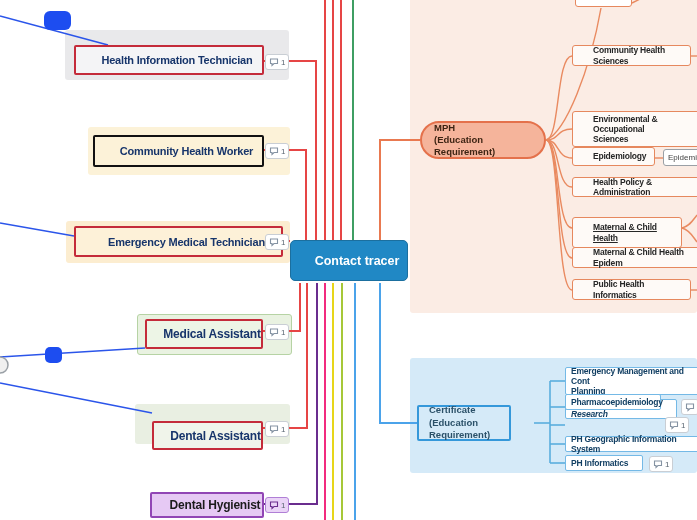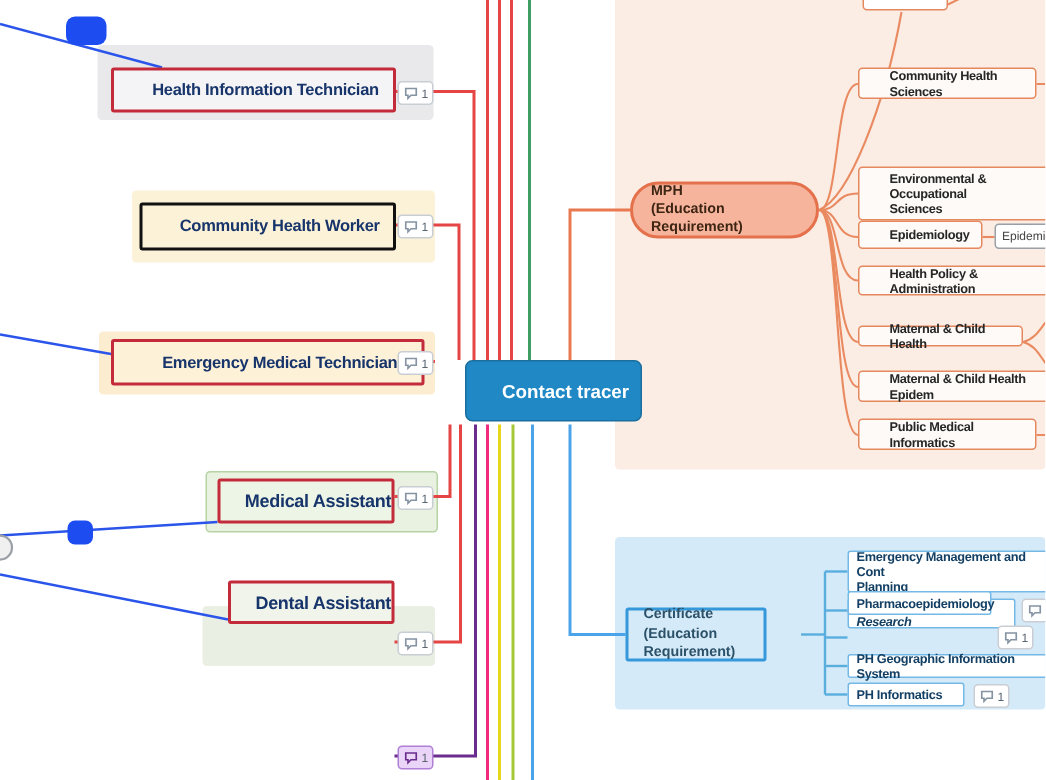--- a/index.html
+++ b/index.html
@@ -5,21 +5,21 @@
   html,body{margin:0;padding:0;background:#fff;}
   #canvas{position:relative;width:697px;height:520px;overflow:hidden;background:#ffffff;
           font-family:"Liberation Sans","DejaVu Sans",sans-serif;}
   .panel{position:absolute;border-radius:3px;}
   svg.wires{position:absolute;left:0;top:0;z-index:2;pointer-events:none;}
   .node{position:absolute;z-index:3;display:flex;align-items:center;box-sizing:border-box;padding-left:16px;}
   .lnode{border:2.5px solid #c42b3a;justify-content:center;font-weight:bold;font-size:11px;
          letter-spacing:-0.2px;color:#17356b;text-align:center;border-radius:2px;}
   .multiline{white-space:pre-line;}
   .root{background:#2088c5;border:1px solid #1b6f9f;border-radius:5px;color:#fff;
-        font-weight:bold;font-size:12.5px;justify-content:center;margin-left:20px;}
+        font-weight:bold;font-size:12.5px;justify-content:center;}
   .capsule{background:#f5b49b;border:2px solid #e4714b;border-radius:19px;color:#3d2413;
            font-weight:bold;font-size:9.5px;line-height:1.25;padding:16px 12px;}
   .onode{background:#fefaf7;border:1.3px solid #e6885e;border-radius:3px;color:#262626;
          font-weight:bold;font-size:8.5px;letter-spacing:-0.2px;line-height:1.2;padding:0 20px;}
   .certnode{background:#d5eaf8;border:2.5px solid #3598da;border-radius:2px;color:#2b5169;
             font-weight:bold;font-size:9.5px;line-height:1.3;padding:0 10px;}
   .cnode{background:#ffffff;border:1.3px solid #74b9e6;border-radius:2px;color:#123f63;
          font-weight:bold;font-size:8.5px;letter-spacing:-0.2px;line-height:1.2;padding:0 5px;}
   .badge{position:absolute;z-index:4;display:flex;align-items:center;gap:2px;
          background:#fff;border:1px solid #c9ced4;border-radius:3px;height:14px;padding:0 3px;
@@ -104,22 +104,25 @@
   </div>
   <div class="node lnode" style="left:93px;top:135px;width:171px;height:32px;background:#fcf2d8;border-color:#111111;">
     <span>Community Health Worker</span>
   </div>
   <div class="node lnode" style="left:74px;top:226px;width:209px;height:31px;background:#fdf1d8;align-items:center;">
     <span>Emergency Medical Technician</span>
   </div>
   <div class="node lnode" style="left:145px;top:319px;width:118px;height:30px;background:#edf5e6;font-size:12px;">
     <span>Medical Assistant</span>
   </div>
-  <div class="node lnode" style="left:152px;top:387px;width:111px;height:29px;background:#f0f4ea;font-size:12px;">
+  <div class="node lnode" style="left:152px;top:421px;width:111px;height:29px;background:#f0f4ea;font-size:12px;">
     <span>Dental Assistant</span>
+  </div>
+  <div class="node lnode" style="left:150px;top:492px;width:114px;height:26px;background:#e6c9f4;border-color:#9145b5;border-width:2px;color:#1b1b1b;font-size:12px;">
+    <span>Dental Hygienist</span>
   </div>
 
   <div class="node root" style="left:290px;top:240px;width:118px;height:41px;">
     <span>Contact tracer</span>
   </div>
 
   <div class="node capsule multiline" style="left:420px;top:121px;width:126px;height:38px;">
     <span class="multiline">MPH
 (Education Requirement)</span>
   </div>
@@ -133,28 +136,28 @@
   </div>
   <div class="node onode" style="left:572px;top:147px;width:83px;height:19px;">
     <span>Epidemiology</span>
   </div>
   <div class="node" style="left:663px;top:149px;width:44px;height:17px;background:#fff;border:1px solid #9aa0a6;border-radius:3px;font-size:8px;color:#444;padding:0 4px;">
     <span>Epidemiolog</span>
   </div>
   <div class="node onode" style="left:572px;top:177px;width:133px;height:20px;">
     <span>Health Policy &amp; Administration</span>
   </div>
-  <div class="node onode" style="left:572px;top:217px;width:110px;height:14px;">
+  <div class="node onode" style="left:572px;top:217px;width:110px;height:31px;text-decoration:underline;">
     <span>Maternal &amp; Child Health</span>
   </div>
   <div class="node onode" style="left:572px;top:247px;width:133px;height:21px;">
     <span>Maternal &amp; Child Health Epidem</span>
   </div>
   <div class="node onode" style="left:572px;top:279px;width:119px;height:21px;">
-    <span>Public Medical Informatics</span>
+    <span>Public Health Informatics</span>
   </div>
 
   <div class="node certnode" style="left:417px;top:405px;width:94px;height:36px;justify-content:center;">
     <span class="multiline">Certificate
 (Education Requirement)</span>
   </div>
   <div class="node cnode" style="left:565px;top:367px;width:140px;height:28px;">
     <span class="multiline">Emergency Management and Cont
 Planning</span>
   </div>

